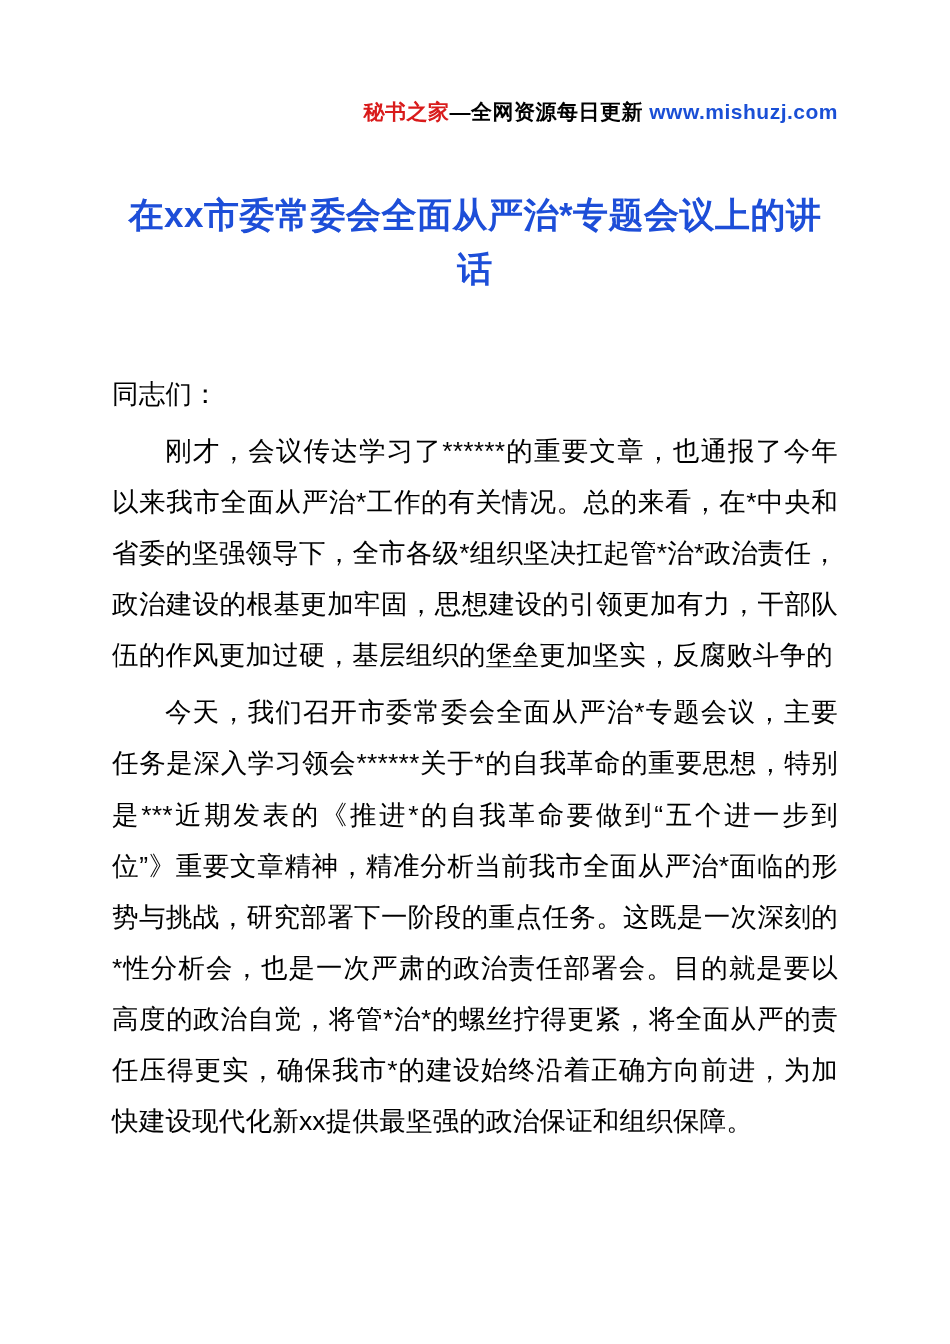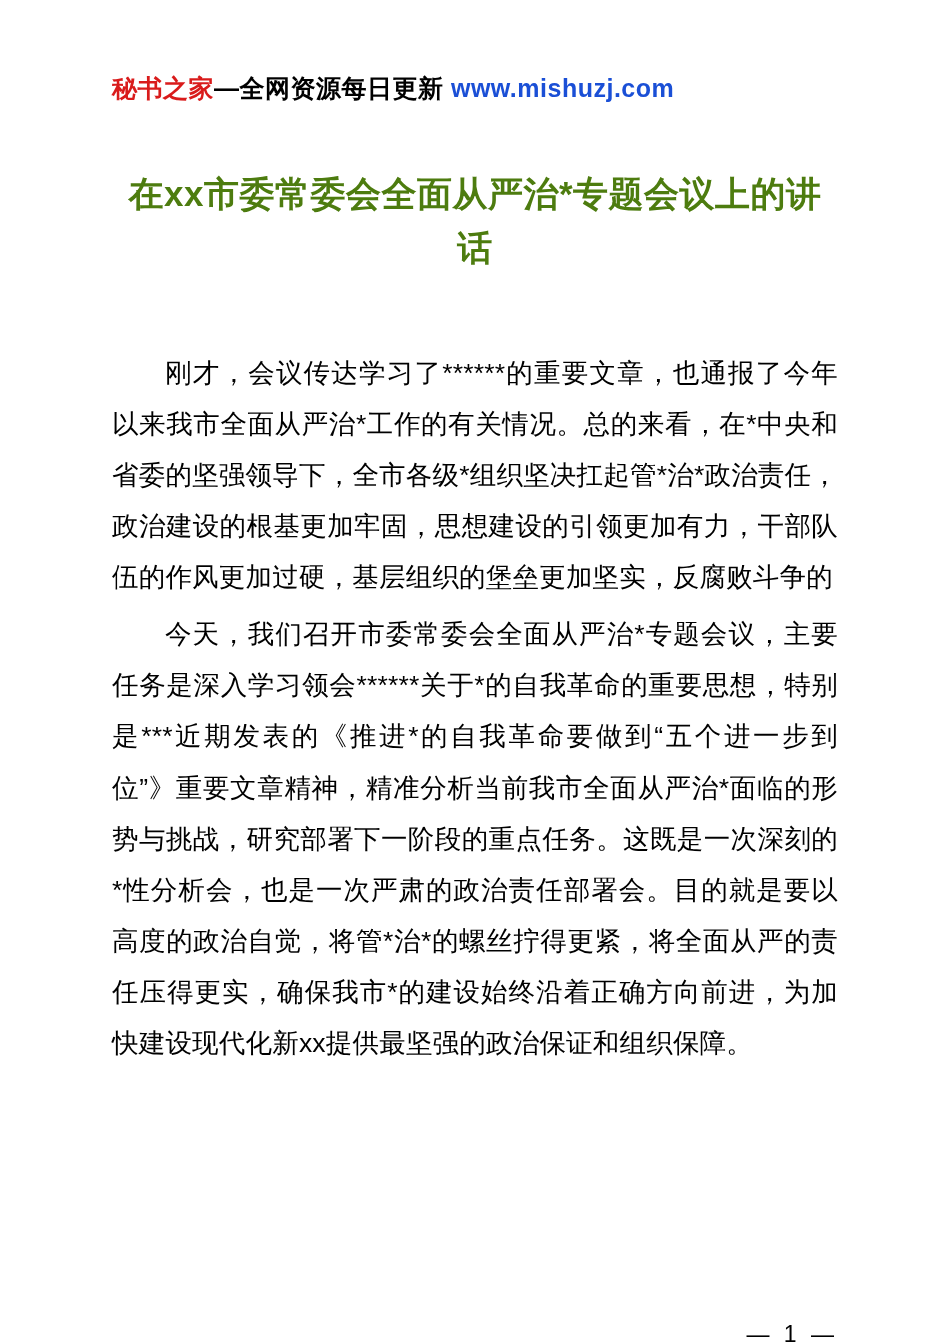--- a/index.html
+++ b/index.html
@@ -17,23 +17,23 @@
   }
   .page {
     width: 950px;
     height: 1344px;
     box-sizing: border-box;
     padding: 0 112px;
     position: relative;
   }
   
   .banner {
-    margin-top: 72px;
-    text-align: left;
-    font-size: 25px;
+    margin-top: 98px;
+    text-align: right;
+    font-size: 21px;
     font-weight: bold;
     letter-spacing: 0.5px;
     white-space: nowrap;
   }
   .banner .brand {
     color: #d91b1b;
   }
   .banner .tagline {
     color: #000000;
   }
@@ -41,21 +41,21 @@
     color: #1a4fd6;
   }
   
   .doc-title {
     margin-top: 62px;
     text-align: center;
     font-size: 35px;
     font-weight: bold;
     line-height: 1.55;
     letter-spacing: 0.5px;
-    color: #4d7c0f;
+    color: #1d4ed8;
   }
   
   .body-block {
     margin-top: 72px;
   }
   p.para {
     font-size: 26.5px;
     line-height: 1.93;
     text-align: justify;
     text-justify: inter-ideograph;
@@ -81,19 +81,20 @@
 
 <div class="page">
 
   <div class="banner">
     <span class="brand">秘书之家</span><span class="tagline">—全网资源每日更新 </span><span class="url">www.mishuzj.com</span>
   </div>
 
   <h1 class="doc-title">在xx市委常委会全面从严治*专题会议上的讲话</h1>
 
   <div class="body-block">
+    <p class="para">同志们：</p>
     <p class="para indent">刚才，会议传达学习了******的重要文章，也通报了今年以来我市全面从严治*工作的有关情况。总的来看，在*中央和省委的坚强领导下，全市各级*组织坚决扛起管*治*政治责任，政治建设的根基更加牢固，思想建设的引领更加有力，干部队伍的作风更加过硬，基层组织的堡垒更加坚实，反腐败斗争的</p>
     <p class="para indent">今天，我们召开市委常委会全面从严治*专题会议，主要任务是深入学习领会******关于*的自我革命的重要思想，特别是***近期发表的《推进*的自我革命要做到“五个进一步到位”》重要文章精神，精准分析当前我市全面从严治*面临的形势与挑战，研究部署下一阶段的重点任务。这既是一次深刻的*性分析会，也是一次严肃的政治责任部署会。目的就是要以高度的政治自觉，将管*治*的螺丝拧得更紧，将全面从严的责任压得更实，确保我市*的建设始终沿着正确方向前进，为加快建设现代化新xx提供最坚强的政治保证和组织保障。</p>
   </div>
 
   <div class="page-number">— 1 —</div>
 
 </div>
 
 </body></html>

